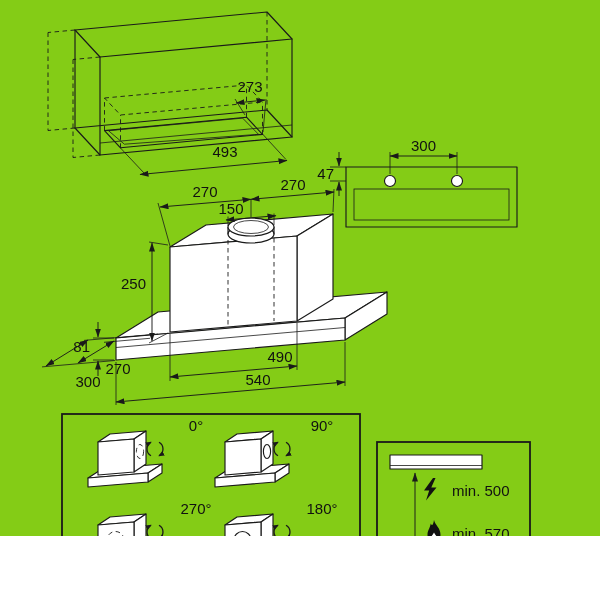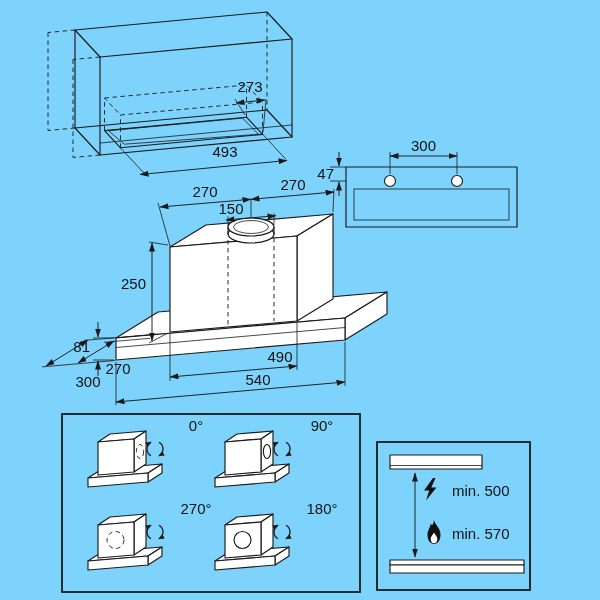--- a/index.html
+++ b/index.html
@@ -1,16 +1,16 @@
 <!DOCTYPE html>
 <html><head>
 <meta charset="utf-8">
 <style>
   html,body{margin:0;padding:0;background:#ffffff;}
-  .wrap{width:600px;height:600px;background:#7dd3fc;overflow:hidden;}
+  .wrap{width:600px;height:536px;background:#84cc16;overflow:hidden;}
   svg{display:block;}
   .ln{stroke:#1a1a1a;stroke-width:1.15;fill:none;stroke-linejoin:round;stroke-linecap:round;}
   .thin{stroke:#1a1a1a;stroke-width:0.8;fill:none;}
   .fc{fill:#ffffff;stroke:#1a1a1a;stroke-width:1.15;stroke-linejoin:round;}
   .dash{stroke:#1a1a1a;stroke-width:0.9;fill:none;stroke-dasharray:4.5 3.5;}
   .ext{stroke:#1a1a1a;stroke-width:0.8;fill:none;}
   .dim{stroke:#1a1a1a;stroke-width:0.95;fill:none;}
   .panel{fill:none;stroke:#1a1a1a;stroke-width:1.8;}
   .rotarc{stroke:#1a1a1a;stroke-width:1.3;fill:none;}
   .ico{fill:#111111;stroke:none;}

